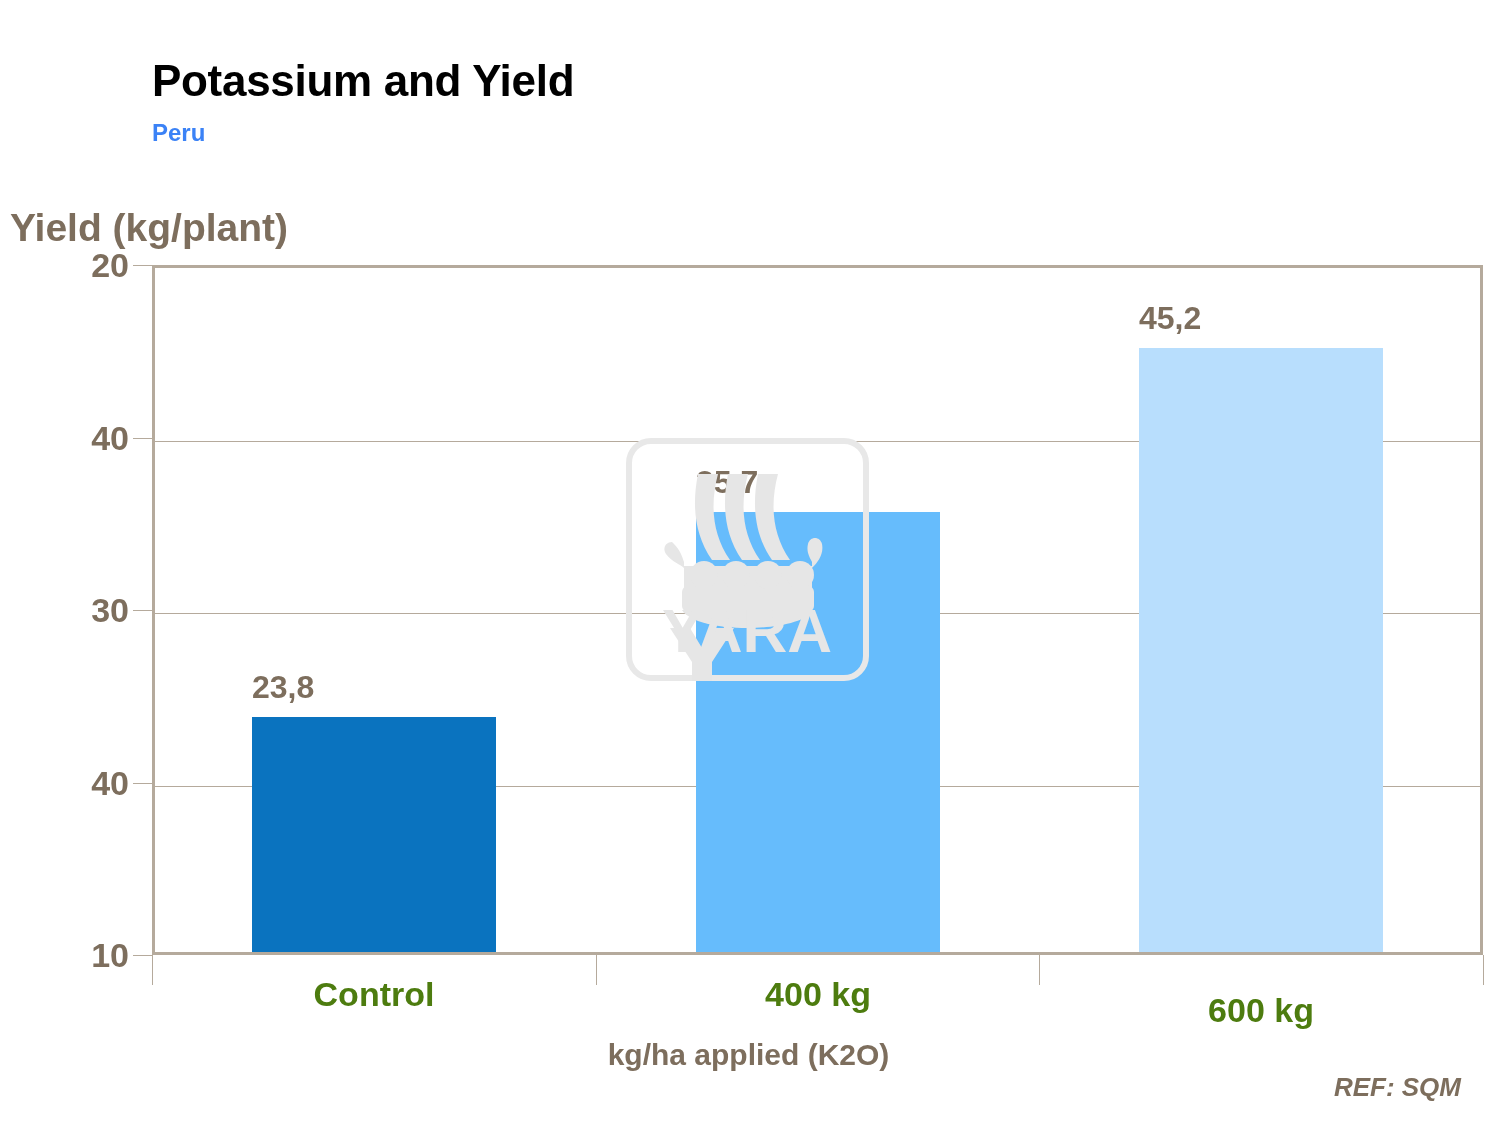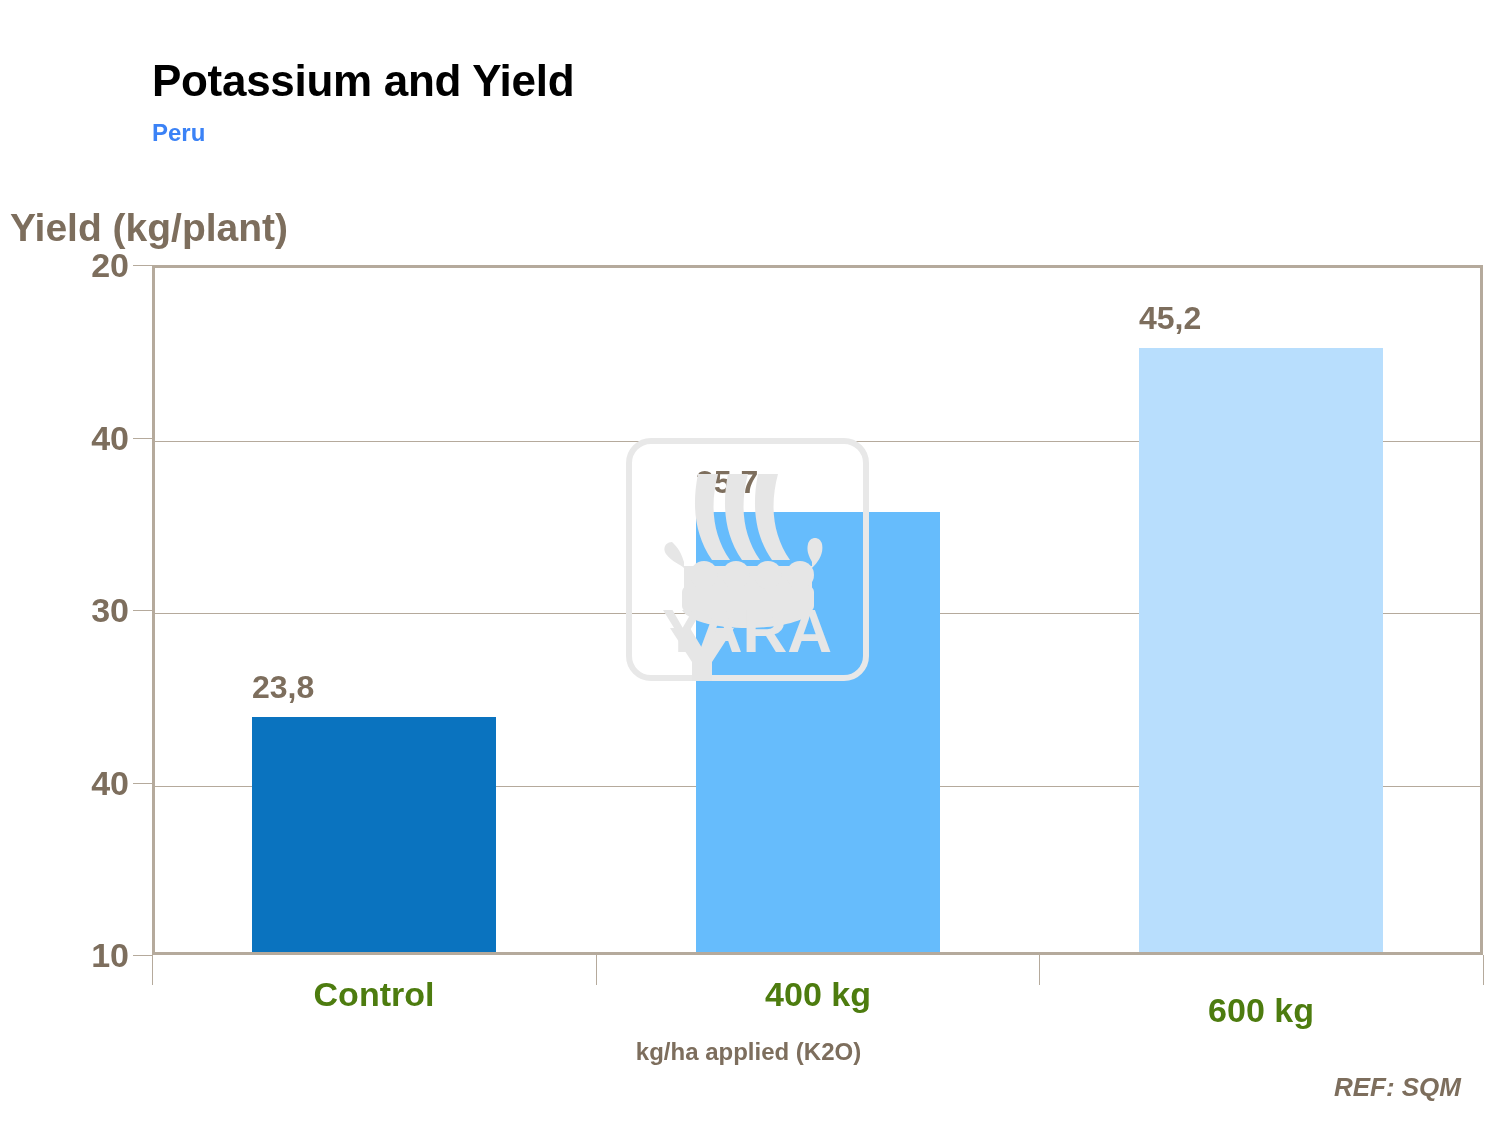--- a/index.html
+++ b/index.html
@@ -45,21 +45,21 @@
     font-weight: bold;
     color: #7d6e5d;
     white-space: nowrap;
   }
   #x-axis-title {
     position: absolute;
     left: 0;
     top: 1038px;
     width: 1497px;
     text-align: center;
-    font-size: 24px;
+    font-size: 30px;
     font-weight: bold;
     color: #7d6e5d;
   }
   #ref-note {
     position: absolute;
     right: 36px;
     top: 1072px;
     font-size: 26px;
     font-weight: bold;
     font-style: italic;

